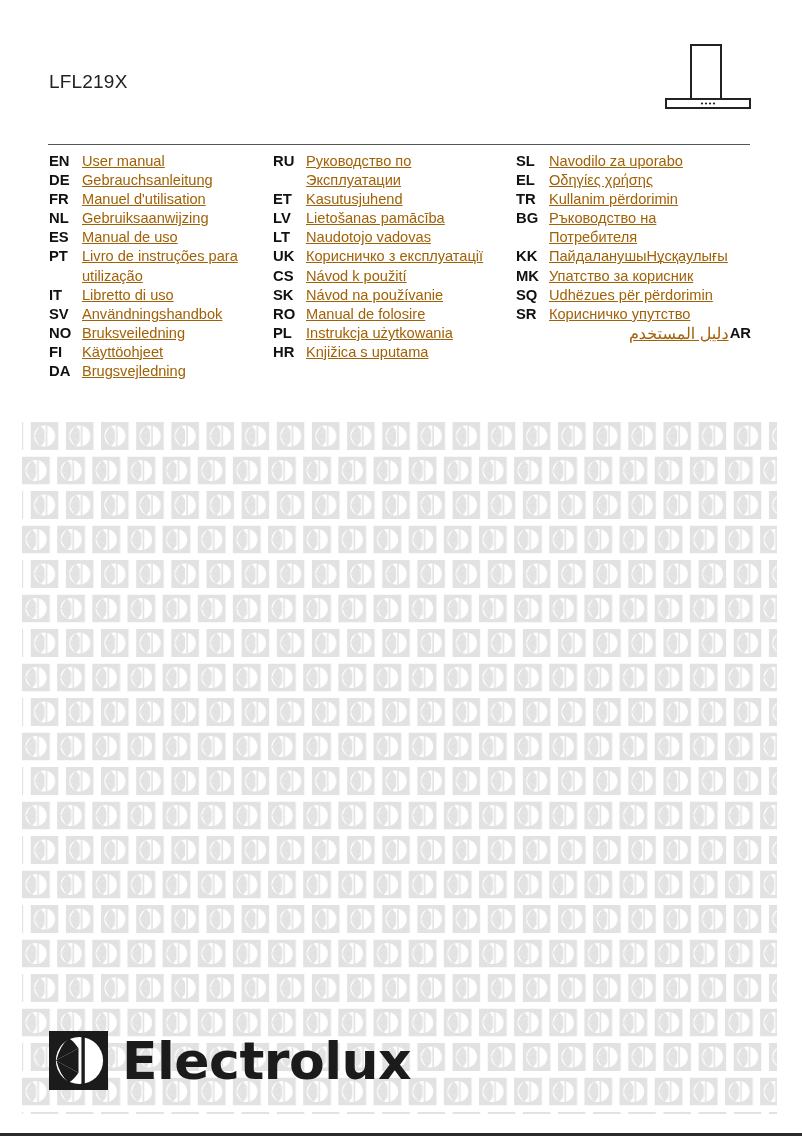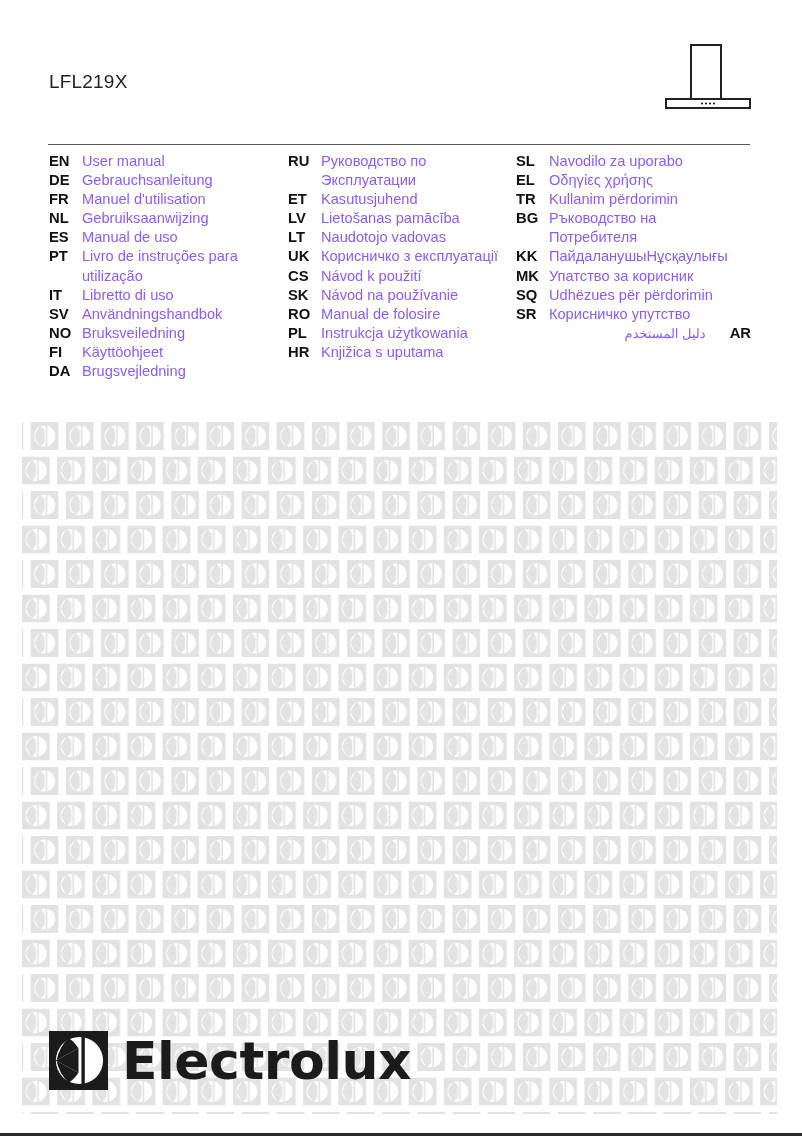--- a/index.html
+++ b/index.html
@@ -3,27 +3,27 @@
 <meta charset="utf-8">
 <style>
   html, body { margin:0; padding:0; background:#ffffff; }
   body { width:802px; height:1136px; position:relative; overflow:hidden;
          font-family:"Liberation Sans", sans-serif; color:#1a1a1a; }
   .model { position:absolute; left:49px; top:39px; font-size:19px; color:#222; letter-spacing:0.2px;margin-top:32px; }
   .hood-icon { position:absolute; left:664px; top:42px; width:88px; height:68px; }
   .rule-top { position:absolute; left:48px; top:144px; width:702px; height:1px; background:#555; }
   .col { position:absolute; top:152px; }
   .col1 { left:49px; width:225px; }
-  .col2 { left:288px; width:225px; }
+  .col2 { left:273px; width:225px; }
   .col3 { left:516px; width:236px; }
   .lang { display:flex; align-items:flex-start; font-size:14.6px; line-height:19.1px; }
   .code { width:33px; flex:0 0 33px; font-weight:bold; color:#111; font-size:14.8px; }
-  .name { color:#8b5cf6; }
+  .name { color:#a16207;text-decoration:underline; }
   .ar { display:flex; justify-content:flex-end; font-size:14.6px; line-height:19.1px; padding-right:1px; }
-  .ar .name { margin-right:24px; font-size:13px; }
+  .ar .name { margin-right:1px; font-size:16px; }
   .ar .code { width:auto; flex:0 0 auto; }
   .pattern { position:absolute; left:22px; top:422px; width:755px; height:692px; overflow:hidden; }
   .brand { position:absolute; left:49px; top:1031px; display:flex; align-items:center; background:transparent; }
   .brand-mark { width:59px; height:59px; }
   .brand-word { font-size:52px; font-weight:bold; color:#1b1b1b; margin-left:14px; letter-spacing:-0.5px; font-family:"DejaVu Sans", sans-serif; line-height:1; }
   .rule-bottom { position:absolute; left:0; top:1133px; width:802px; height:3px; background:#2b2b2b; }
 </style>
 </head>
 <body>
 

